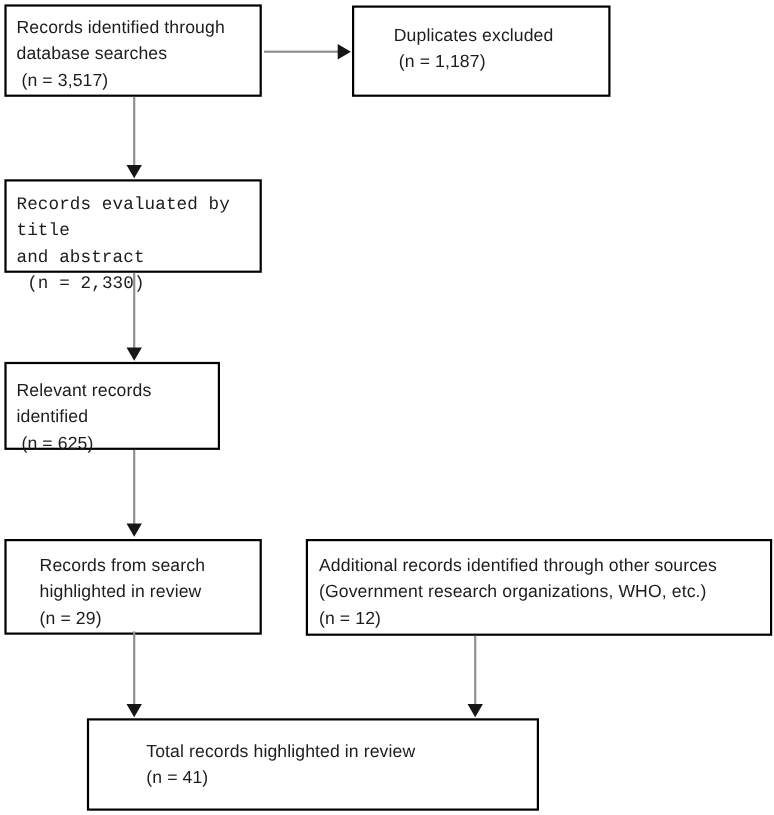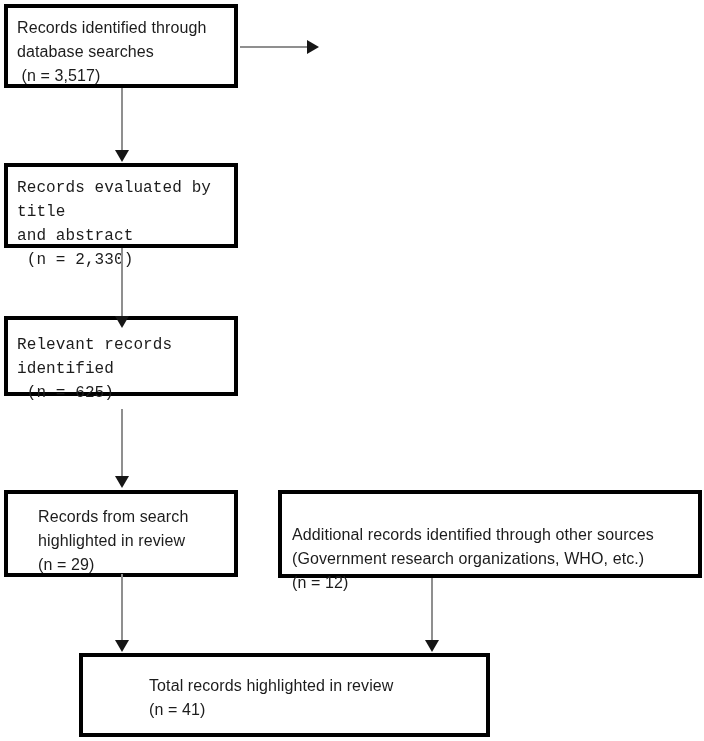--- a/index.html
+++ b/index.html
@@ -10,38 +10,38 @@
   }
   .canvas {
     position: relative;
     width: 704px;
     height: 741px;
     background: #ffffff;
     overflow: hidden;
   }
   .box {
     position: absolute;
-    border: 4px solid #000000;
+    border: 2px solid #000000;
     background: #ffffff;
   }
   .box-text {
     font-size: 16px;
     line-height: 24px;
     letter-spacing: 0.1px;
     white-space: pre-wrap;
     color: #1c1c1c;
   }
   
   .b-identified { left: 4px;   top: 4px;   width: 234px; height: 84px; padding: 8px 6px 0 9px; }
   .b-duplicates { left: 320px; top: 5px;   width: 235px; height: 83px; padding: 14px 6px 0 36px; }
   .b-evaluated  { left: 4px;   top: 163px; width: 234px; height: 85px; padding: 9px 6px 0 9px; font-family: Liberation Mono, monospace; }
-  .b-relevant   { left: 4px;   top: 316px; width: 234px; height: 80px; padding: 13px 6px 0 9px; font-family: Liberation Mono, monospace; }
+  .b-relevant   { left: 4px;   top: 329px; width: 196px; height: 80px; padding: 13px 6px 0 9px; }
   .b-search     { left: 4px;   top: 490px; width: 234px; height: 87px; padding: 11px 6px 0 30px; }
-  .b-additional { left: 278px; top: 490px; width: 424px; height: 88px; padding: 29px 8px 0 10px; }
-  .b-total      { left: 79px;  top: 653px; width: 411px; height: 84px; padding: 17px 8px 0 66px; }
+  .b-additional { left: 278px; top: 490px; width: 424px; height: 88px; padding: 11px 8px 0 10px; }
+  .b-total      { left: 79px;  top: 653px; width: 411px; height: 84px; padding: 17px 8px 0 52px; }
 
   
   .line { position: absolute; background: #8f8f8f; }
   .line-h { height: 2px; }
   .line-v { width: 2px; }
   .head { position: absolute; width: 0; height: 0; }
   .head-right {
     border-top: 7px solid transparent;
     border-bottom: 7px solid transparent;
     border-left: 12px solid #161616;
@@ -56,20 +56,24 @@
 <body>
 
 <div class="canvas">
 
   <div class="box b-identified">
     <div class="box-text">Records identified through
 database searches
  (n = 3,517)</div>
   </div>
 
+  <div class="box b-duplicates">
+    <div class="box-text">Duplicates excluded
+ (n = 1,187)</div>
+  </div>
 
   <div class="box b-evaluated">
     <div class="box-text">Records evaluated by title
 and abstract
  (n = 2,330)</div>
   </div>
 
   <div class="box b-relevant">
     <div class="box-text">Relevant records identified
  (n = 625)</div>

